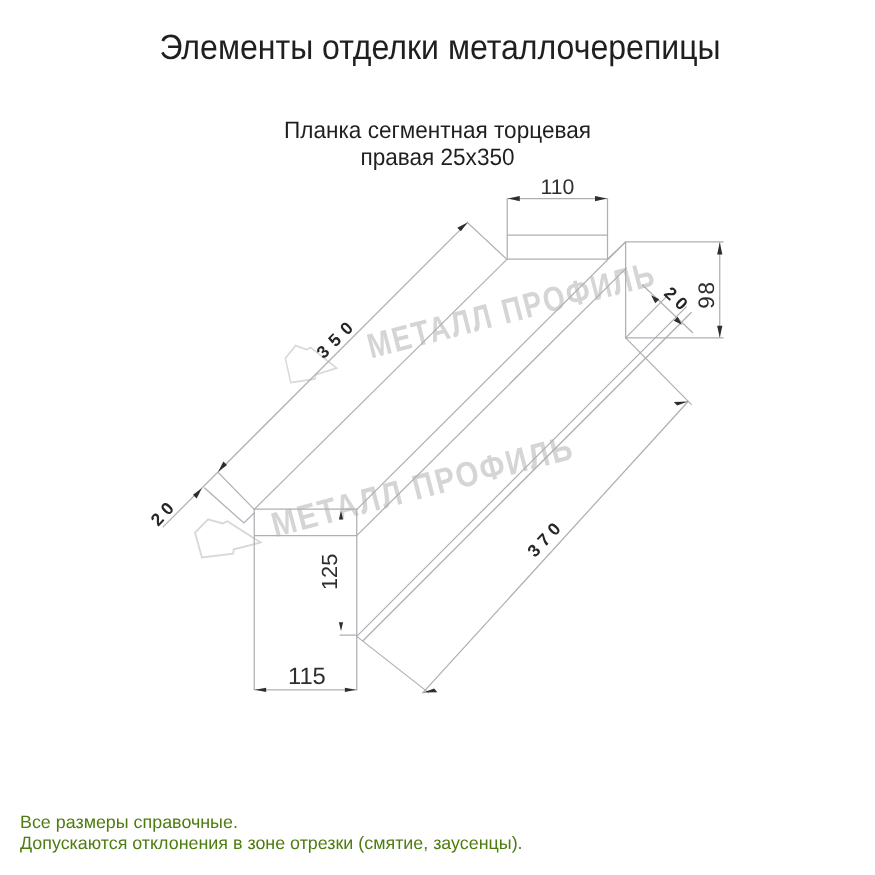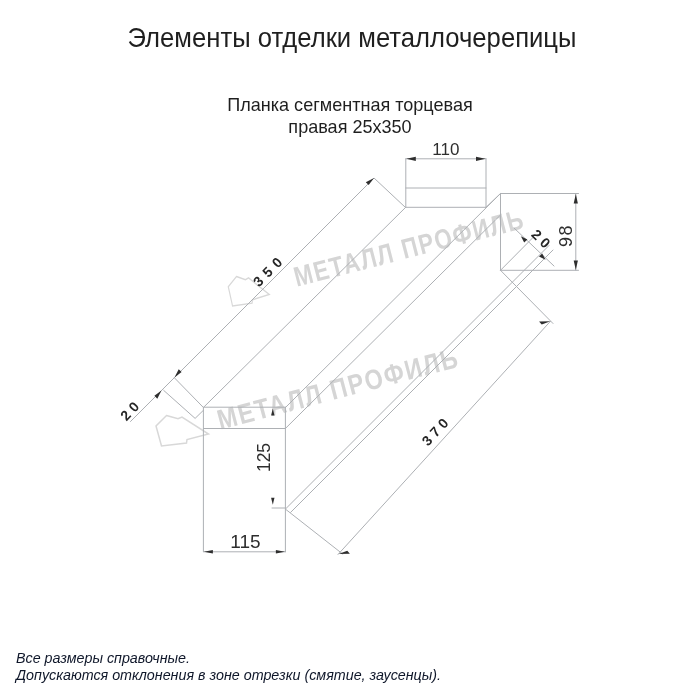--- a/index.html
+++ b/index.html
@@ -108,14 +108,14 @@
     <text x="245.5" y="547.5" text-anchor="middle">115</text>
   </g>
   <g fill="#262626" font-family="Liberation Sans, sans-serif" font-size="13.5" font-weight="bold">
     <text transform="translate(269.5,270) rotate(-45)" text-anchor="middle" y="5" font-size="14" letter-spacing="5.5">350</text>
     <text transform="translate(436.4,430.3) rotate(-47)" text-anchor="middle" y="5" font-size="14" letter-spacing="4">370</text>
     <text transform="translate(131,409.5) rotate(-47)" text-anchor="middle" y="5" font-size="14" letter-spacing="4">20</text>
     <text transform="translate(542.5,240) rotate(43)" text-anchor="middle" y="5" font-size="14" letter-spacing="4">20</text>
   </g>
 </svg>
 
-<div style="position:absolute;left:16px;top:650px;font-size:14.3px;color:#0f172a;line-height:16.6px;font-style:italic;">Все размеры справочные.<br>Допускаются отклонения в зоне отрезки (смятие, заусенцы).</div>
+<div style="position:absolute;left:16px;top:650px;font-size:14.3px;color:#4d7c0f;line-height:16.6px;">Все размеры справочные.<br>Допускаются отклонения в зоне отрезки (смятие, заусенцы).</div>
 </div>
 
 </body></html>

